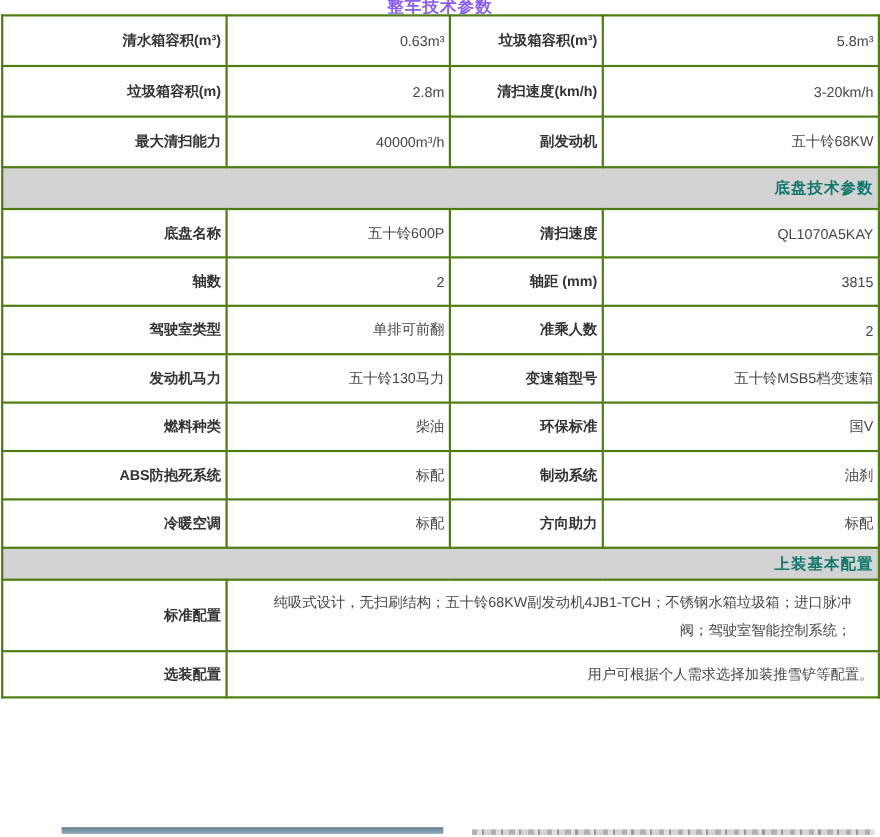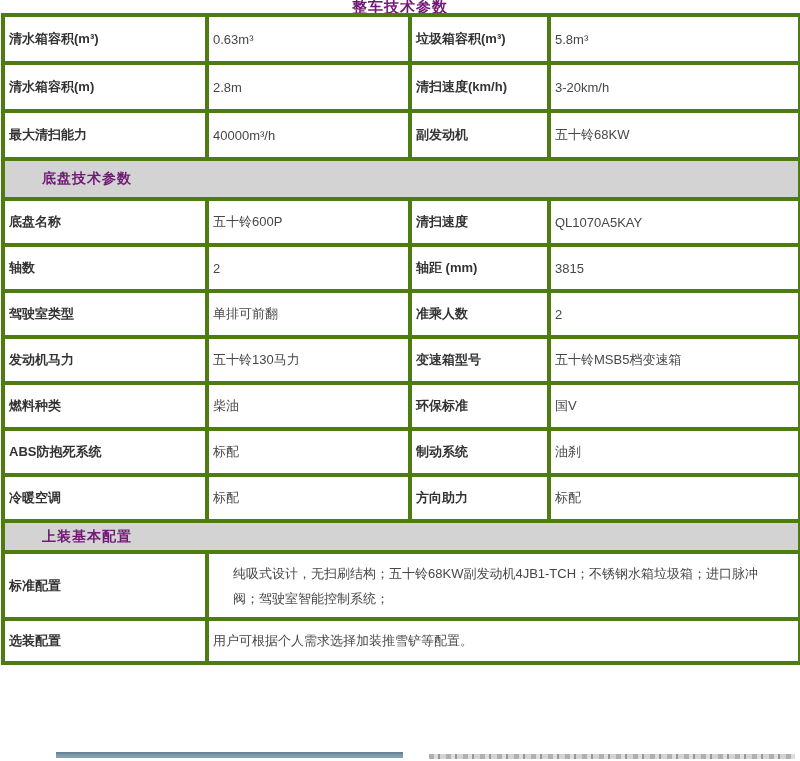--- a/index.html
+++ b/index.html
@@ -2,38 +2,38 @@
 <html><head>
 <meta charset="utf-8">
 <style>
   html,body{margin:0;padding:0;}
   body{
     width:800px;height:761px;overflow:hidden;background:#ffffff;
     font-family:"Liberation Sans","DejaVu Sans",sans-serif;color:#333333;
     position:relative;
   }
   .page-title{
-    text-align:center;font-weight:bold;font-size:15px;color:#701a75;
+    text-align:center;font-weight:bold;font-size:15px;color:#8b5cf6;
     height:13px;line-height:14px;overflow:hidden;letter-spacing:1px;
   }
   table.spec{
     border-collapse:collapse;table-layout:fixed;
     width:797px;margin-left:1px;
   }
   table.spec td{
-    border:4px solid #4d7c0f;text-align:left;vertical-align:middle;
+    border:2px solid #4d7c0f;text-align:right;vertical-align:middle;
     font-size:13px;padding:0 4px;overflow:hidden;background:#ffffff;
   }
   td.lbl{font-weight:bold;color:#333333;}
   td.val{font-weight:normal;color:#474747;border-radius:18px;}
   tr.secA td{height:44px;}
   tr.secB td{height:42px;}
   tr.hdr td{
     background:#d3d3d3;height:36px;font-weight:bold;
-    font-size:14px;color:#701a75;letter-spacing:1px;padding-left:37px;
+    font-size:14px;color:#0f766e;letter-spacing:1px;padding-left:37px;
   }
   tr.hdr2 td{height:27px;margin-left:20px;}
   tr.cfg1 td{height:55px;}
   tr.cfg1 td.val{line-height:25px;padding:4px 24px;}
   tr.cfg2 td{height:40px;font-family:Liberation Mono, monospace;}
   .band{
     position:absolute;left:0;top:752px;width:800px;height:9px;
     display:flex;align-items:flex-start;
   }
   .band-blue{
@@ -59,21 +59,21 @@
       <col style="width:251px">
   </colgroup>
   <tbody>
     <tr class="secA">
       <td class="lbl">清水箱容积(m³)</td>
       <td class="val">0.63m³</td>
       <td class="lbl">垃圾箱容积(m³)</td>
       <td class="val">5.8m³</td>
     </tr>
     <tr class="secA">
-      <td class="lbl">清水箱容积(m)</td>
+      <td class="lbl">垃圾箱容积(m)</td>
       <td class="val">2.8m</td>
       <td class="lbl">清扫速度(km/h)</td>
       <td class="val">3-20km/h</td>
     </tr>
     <tr class="secA">
       <td class="lbl">最大清扫能力</td>
       <td class="val">40000m³/h</td>
       <td class="lbl">副发动机</td>
       <td class="val">五十铃68KW</td>
     </tr>

